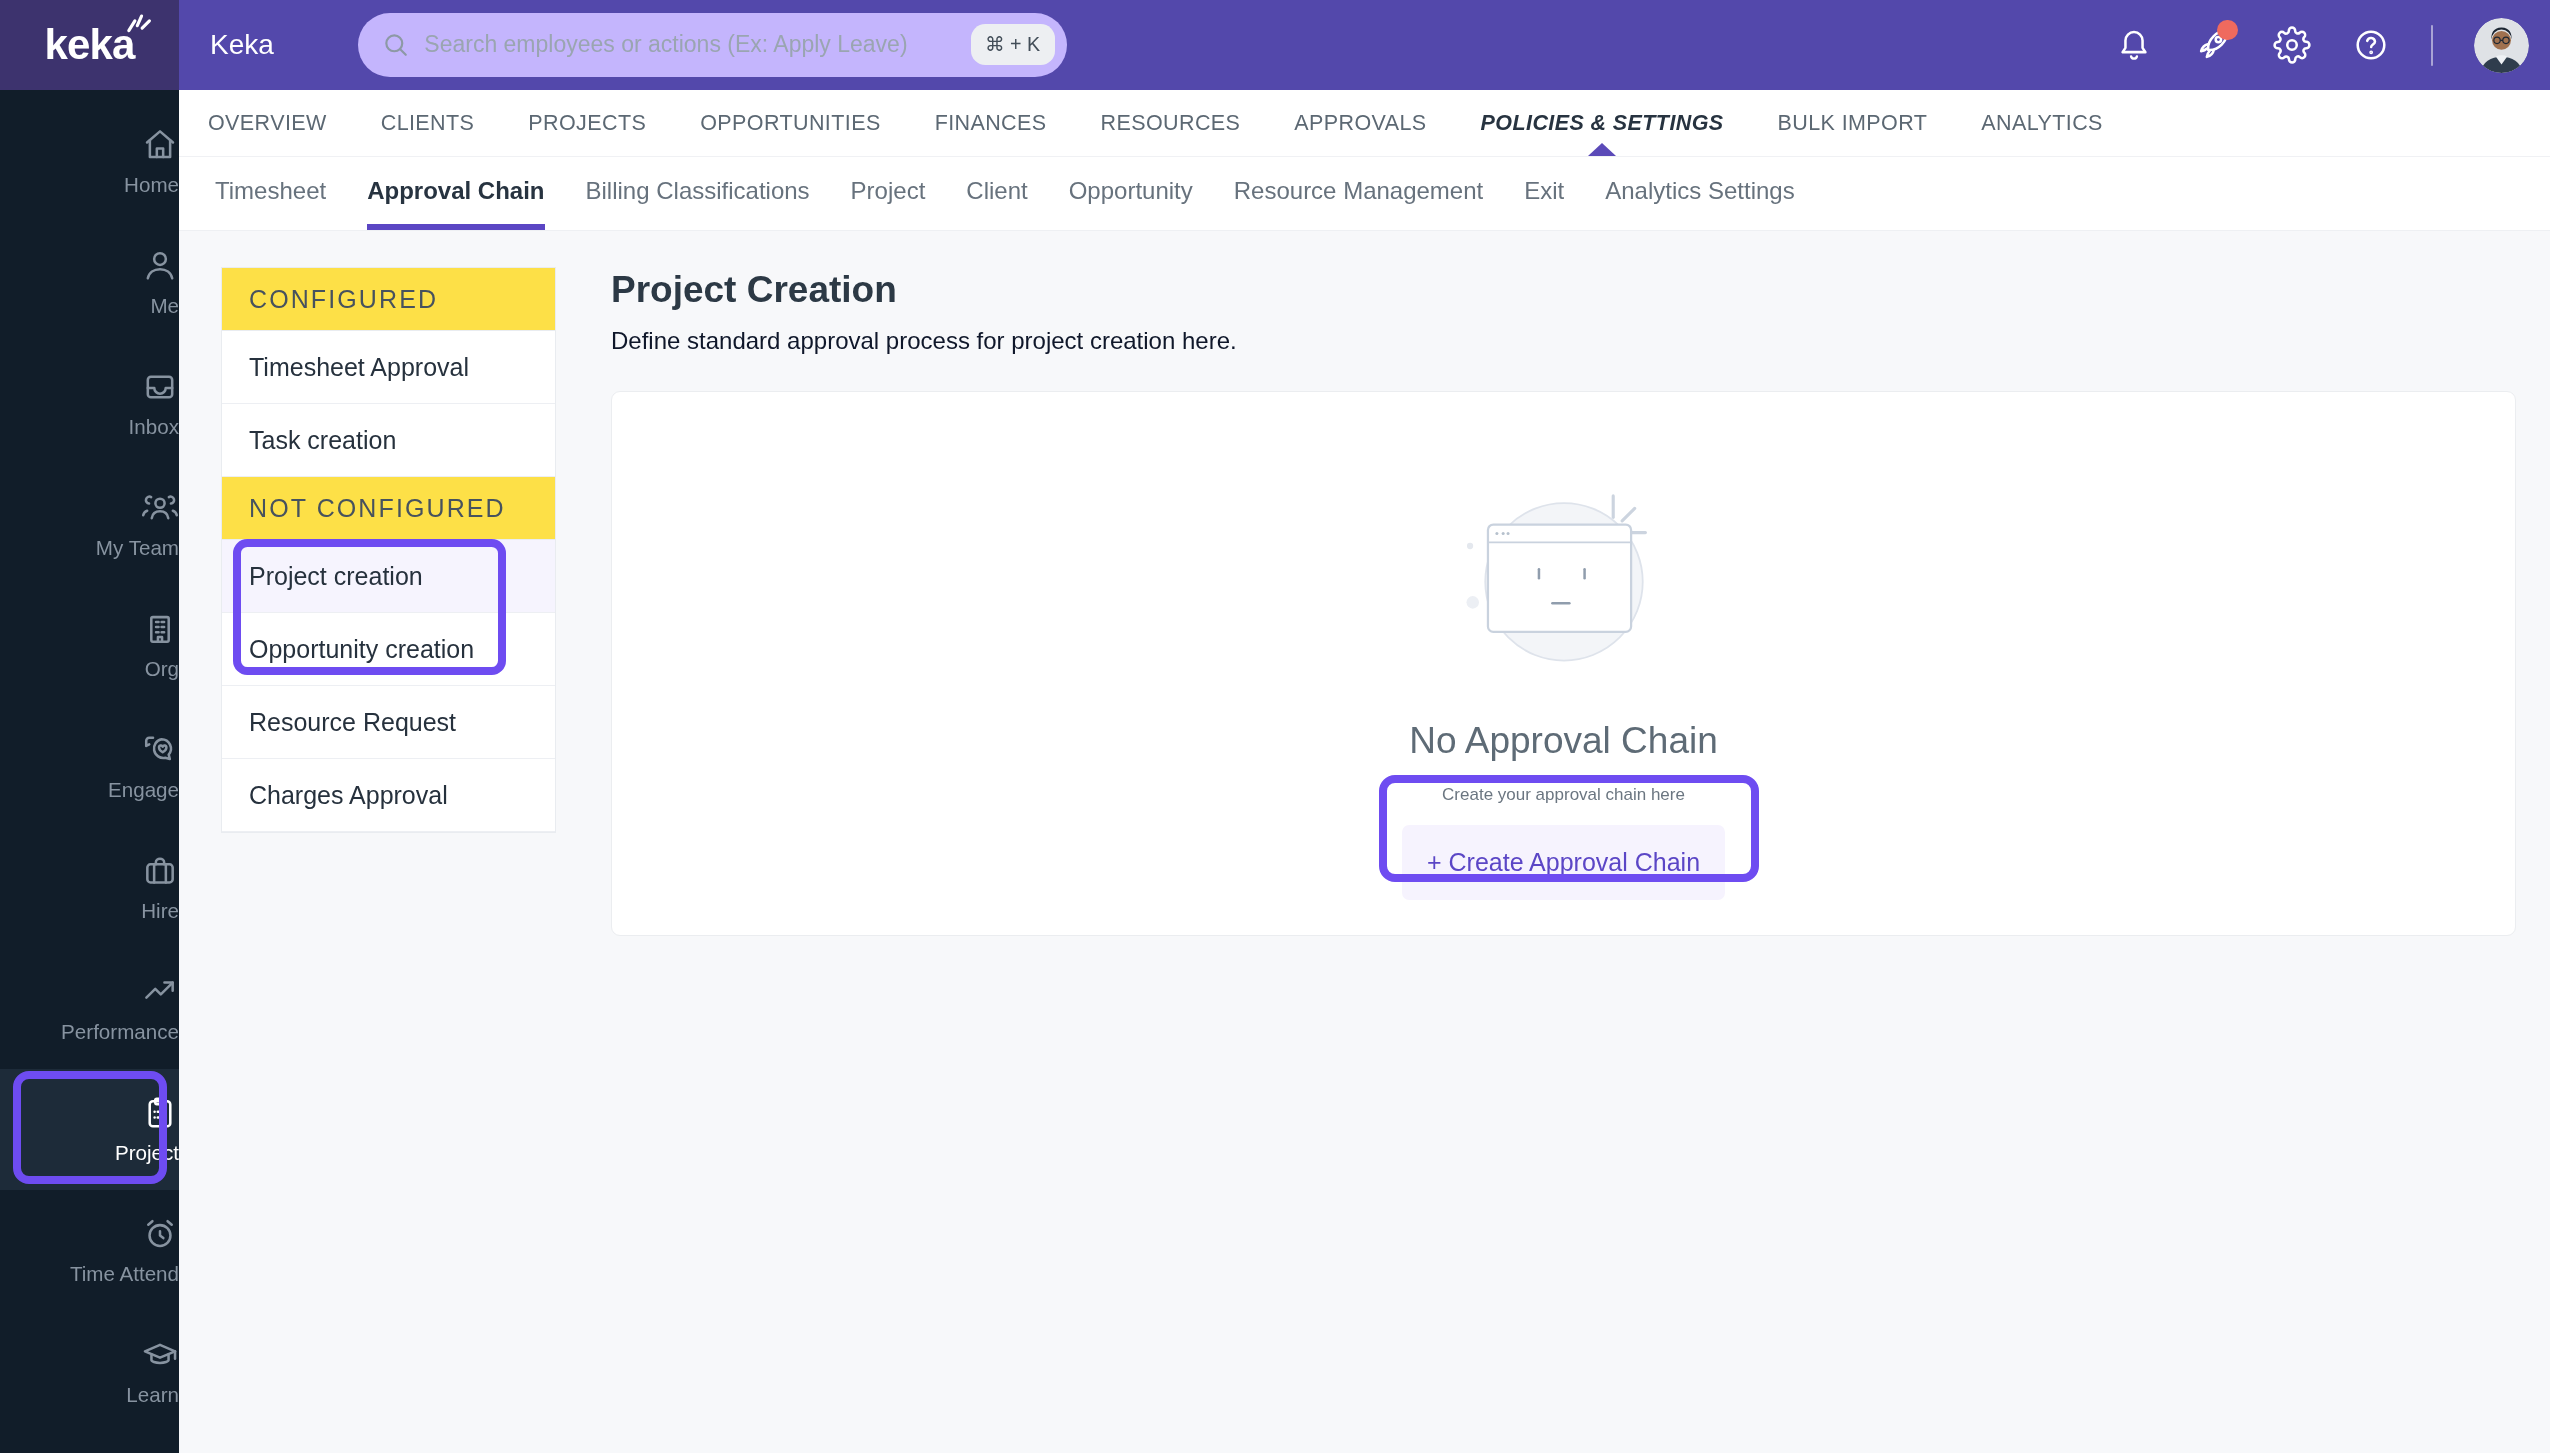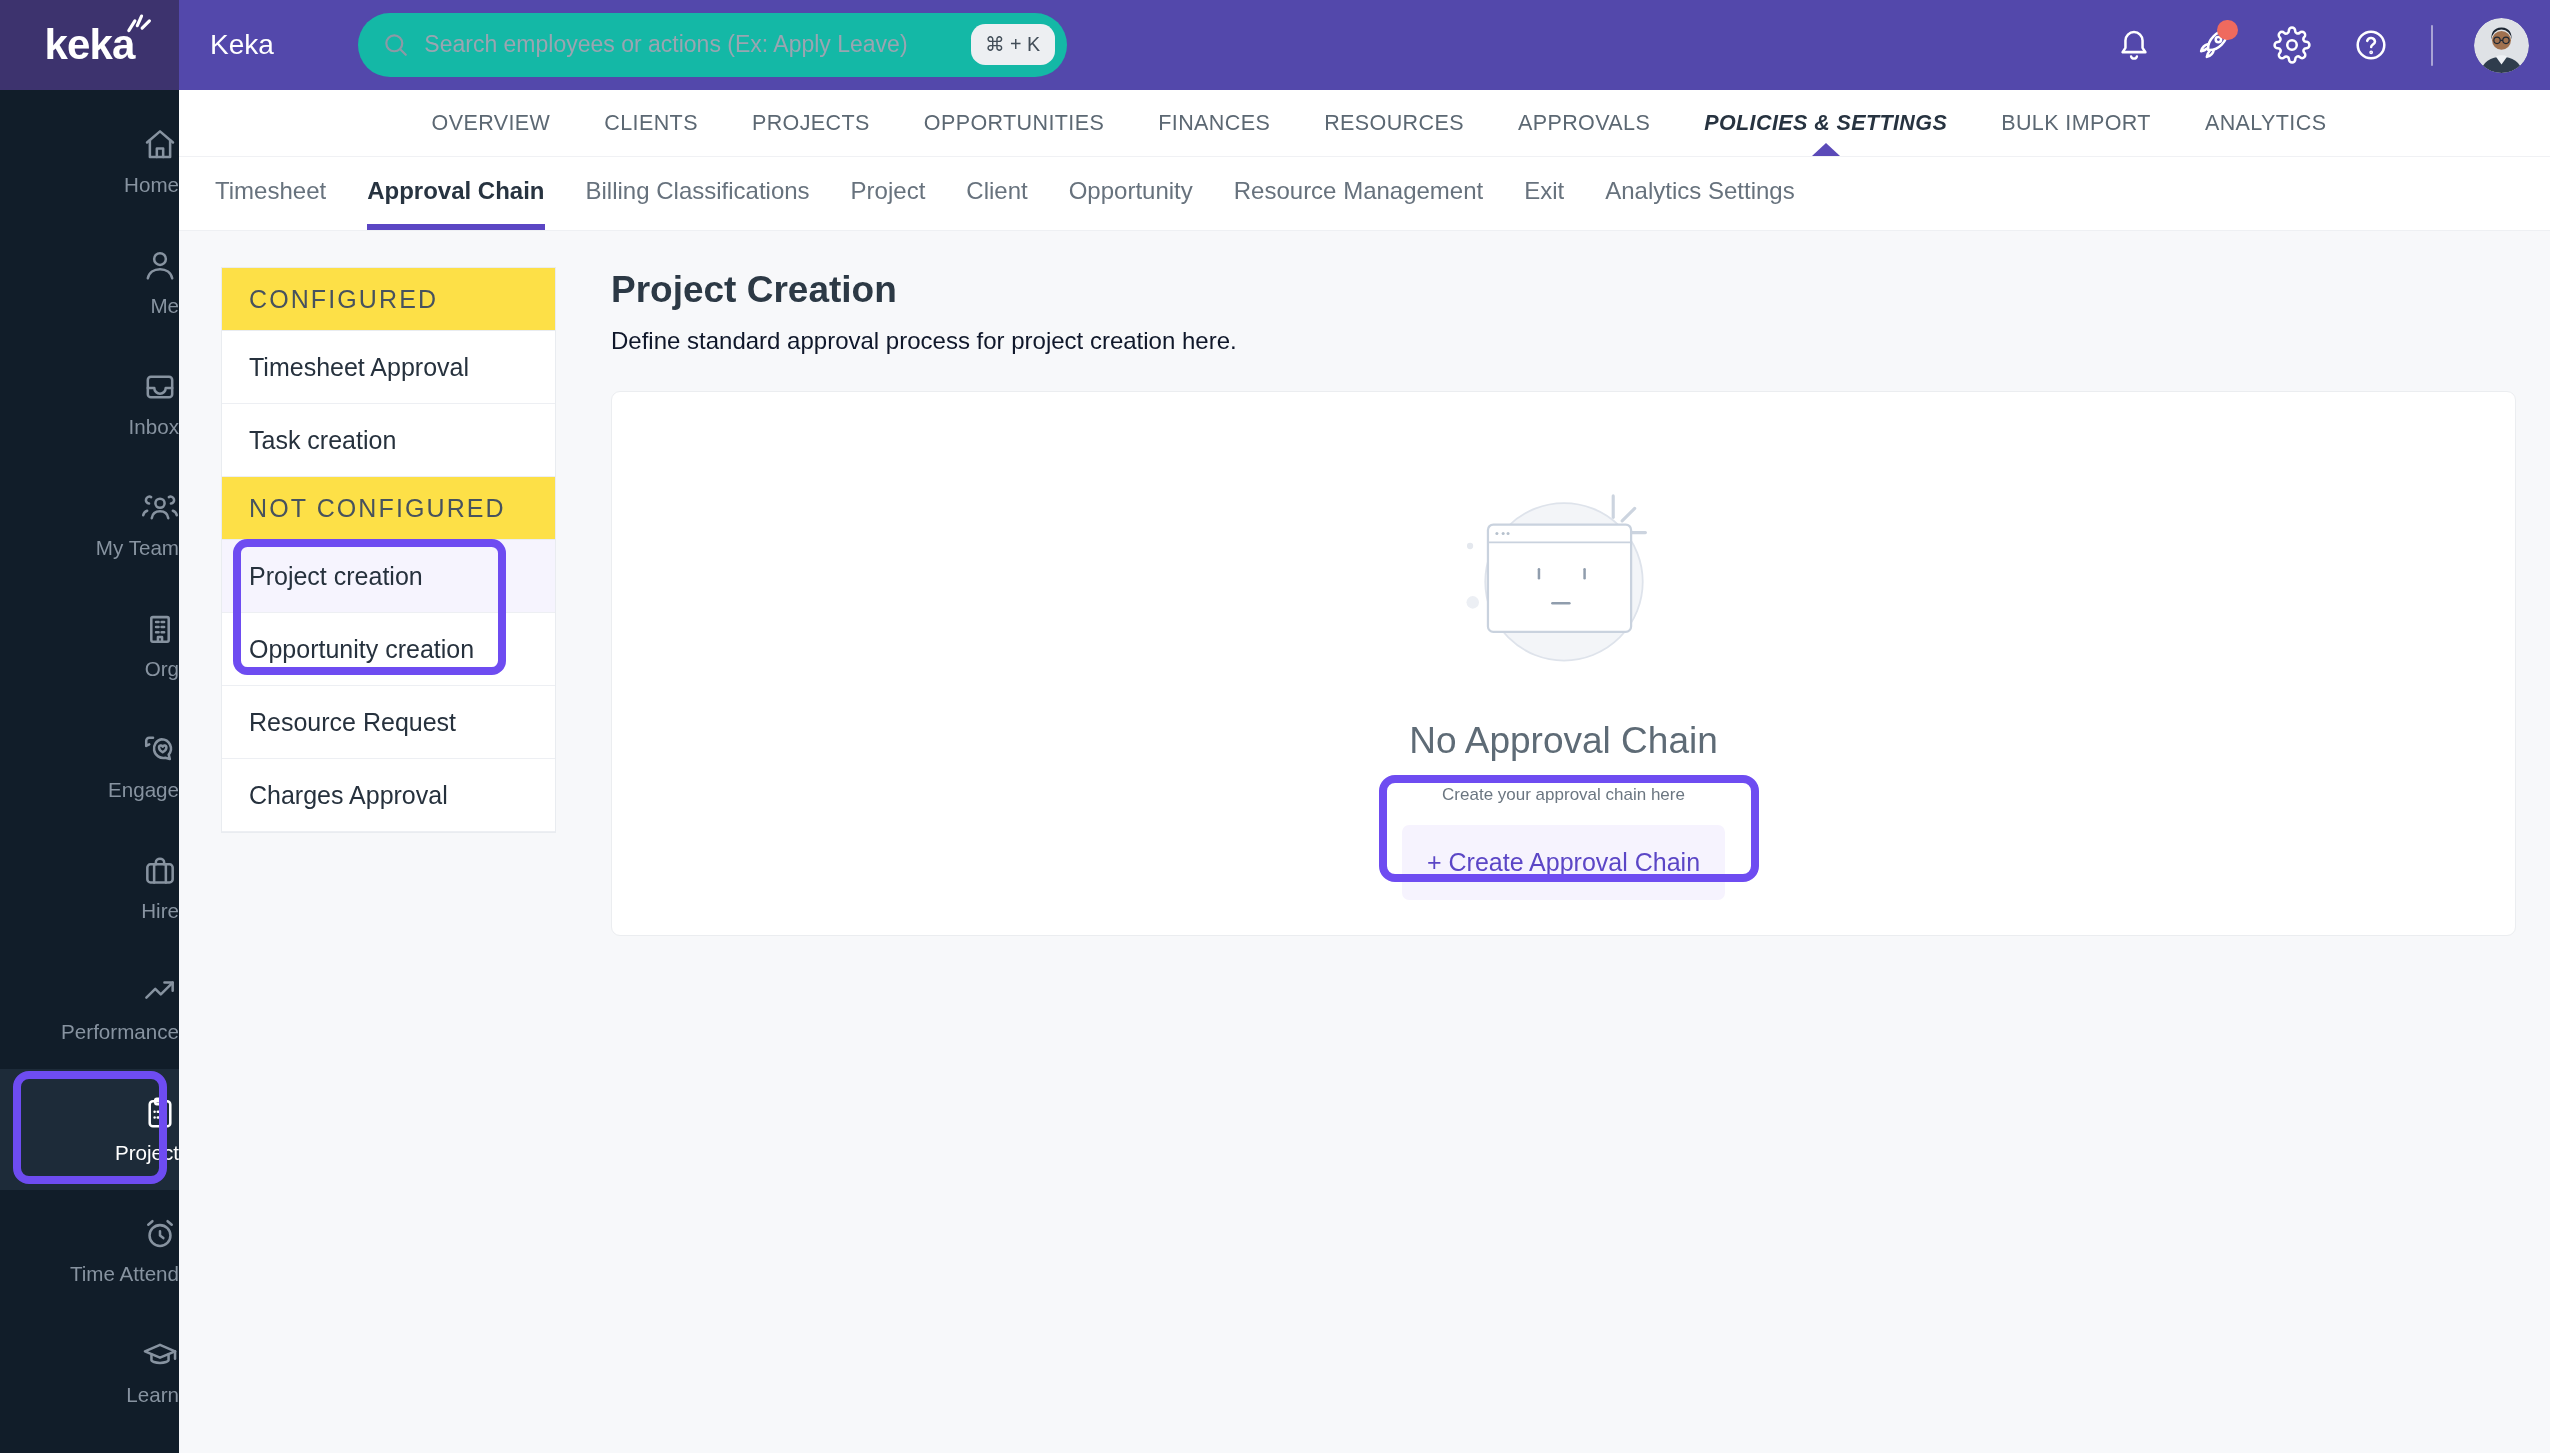--- a/index.html
+++ b/index.html
@@ -19,34 +19,34 @@
   .wordmark .spark { position:absolute; right:-18px; top:-14.3px; }
   .side-nav { display:flex; flex-direction:column; margin-top:10.7px; }
   .side-item { height:121px; display:flex; flex-direction:column; align-items:flex-end; justify-content:center; gap:9px; color:#8793a0; cursor:pointer;padding-left:12px; }
   .side-item.active { background:#1d2b39; color:#ffffff; }
   .sicon svg { width:38px; height:38px; }
   .slabel { font-size:20.6px; }
 
   
   .topbar { position:absolute; left:179px; top:0; right:0; height:90px; background:#5348ab; z-index:10; }
   .app-title { position:absolute; left:31px; top:50%; transform:translateY(-50%); color:#fff; font-size:28px; }
-  .search { position:absolute; left:179px; top:12.5px; width:709px; height:64px; background:#14b8a6; border-radius:32px; display:flex; align-items:center; padding:0 12.5px 0 23px; }
+  .search { position:absolute; left:179px; top:12.5px; width:709px; height:64px; background:#c4b5fd; border-radius:32px; display:flex; align-items:center; padding:0 12.5px 0 23px; }
   .search .mag { color:#8d99a5; flex:none; }
   .search input { flex:1; min-width:0; border:0; outline:0; background:none; font-size:23px; padding:0 14.3px; color:#333; font-family:inherit; }
   .search input::placeholder { color:#9aa5b1; }
   .kbd { background:#edeff2; color:#424d58; font-size:19.7px; border-radius:14.3px; padding:9px 14.3px; white-space:nowrap; }
   .top-icons { position:absolute; right:21.5px; top:0; height:90px; display:flex; align-items:center; gap:41px; color:#fff; }
   .ticon { position:relative; cursor:pointer; }
   .ticon svg { width:38px; height:38px; }
   .dot { position:absolute; right:-6.3px; top:-6.3px; width:20.6px; height:20.6px; border-radius:50%; background:#ef6a5e; }
   .tdivider { width:1.8px; height:41px; background:rgba(255,255,255,.5); border-radius:0.9px; }
   .avatar { width:55px; height:55px; border-radius:50%; overflow:hidden; cursor:pointer; }
 
   
-  .main-nav { position:absolute; left:179px; top:90px; right:0; height:67px; background:#fff; display:flex; align-items:stretch; gap:54px; padding-left:29px; border-bottom:0.9px solid #f0f1f4; z-index:9;justify-content:center; }
+  .main-nav { position:absolute; left:179px; top:90px; right:0; height:67px; background:#fff; display:flex; align-items:stretch; gap:54px; padding-left:29px; border-bottom:0.9px solid #f0f1f4; z-index:9; }
   .tab { position:relative; display:flex; align-items:center; font-size:21.5px; letter-spacing:0.4px; color:#5c6873; cursor:pointer; white-space:nowrap; }
   .tab.active { color:#273340; font-weight:bold;font-style:italic; }
   .tab .tri { position:absolute; bottom:0; left:50%; transform:translateX(-50%); width:0; height:0; border-left:14.3px solid transparent; border-right:14.3px solid transparent; border-bottom:13.4px solid #5b4ab8; }
 
   
   .sub-nav { position:absolute; left:179px; top:157px; right:0; height:74px; background:#fff; display:flex; align-items:stretch; gap:41px; padding-left:36px; border-bottom:1.8px solid #eef0f3; z-index:8; }
   .stab { display:flex; align-items:center; font-size:24px; color:#67727d; cursor:pointer; border-bottom:6.3px solid transparent; white-space:nowrap; }
   .stab.active { color:#273340; font-weight:bold; border-bottom-color:#5b46c4; }
 
   

